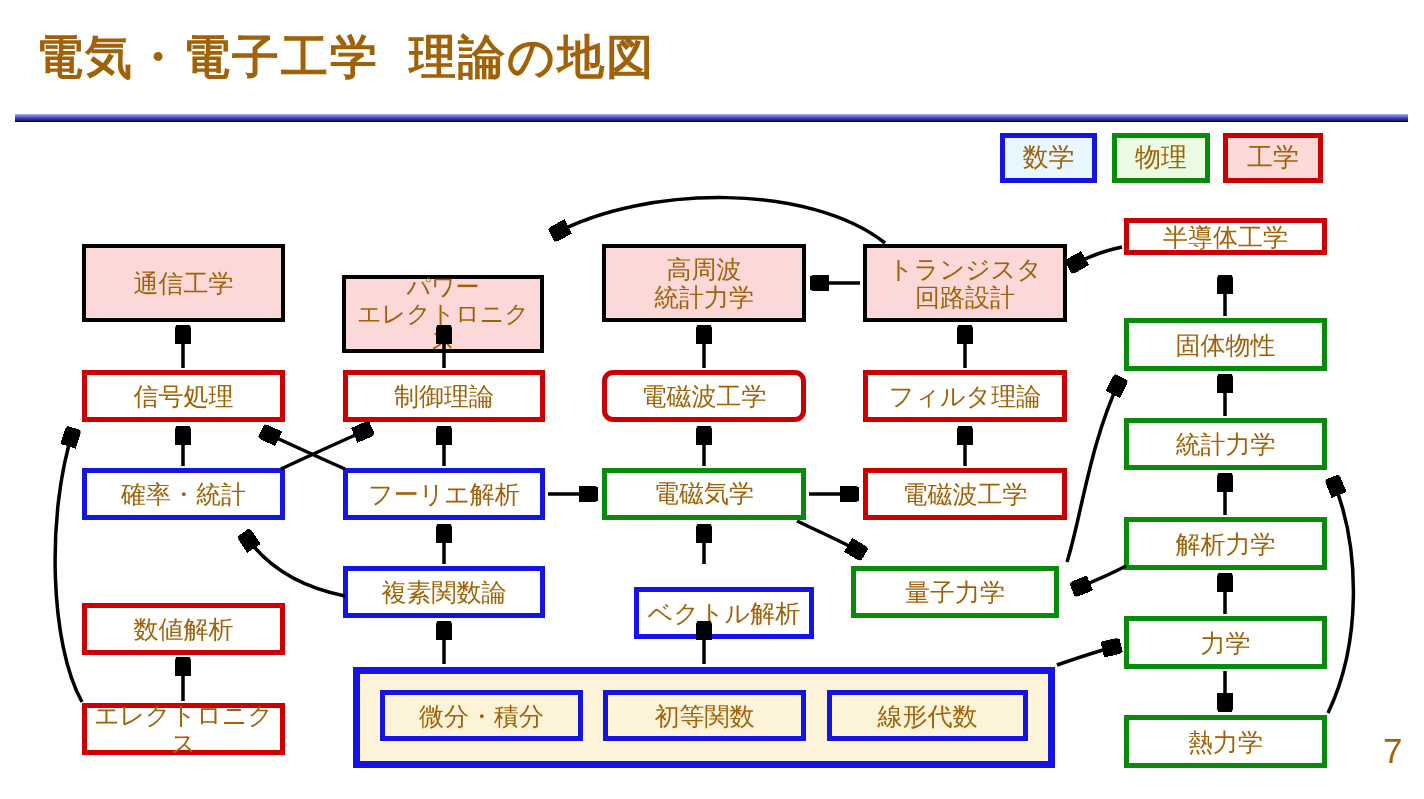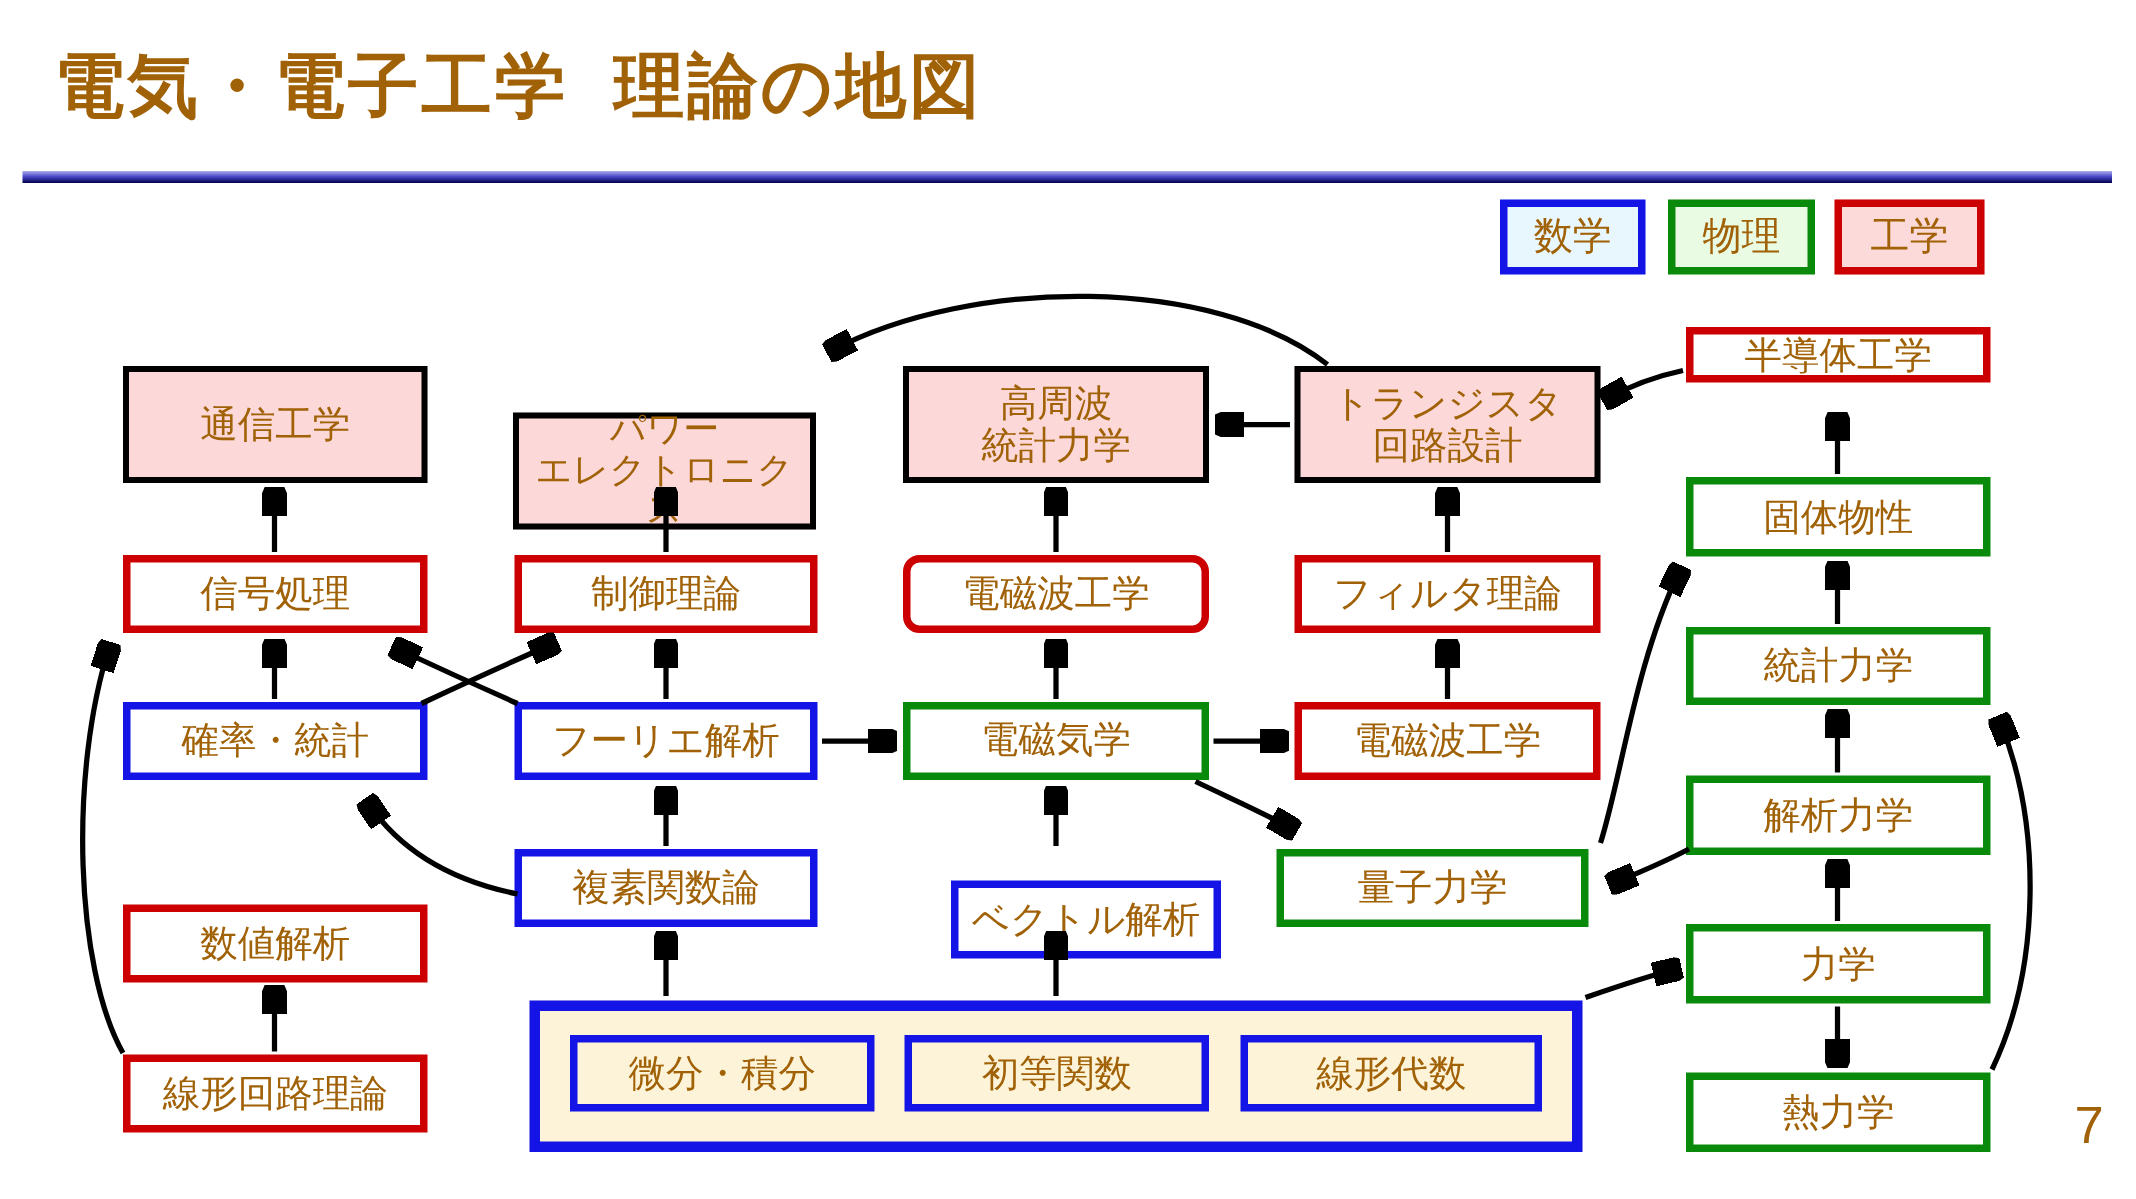--- a/index.html
+++ b/index.html
@@ -56,21 +56,21 @@
   <div class="node goal" style="left:863px;top:244px;width:204px;height:78px;">トランジスタ
 回路設計</div>
 
   <div class="node eng" style="left:1124px;top:218px;width:203px;height:37px;">半導体工学</div>
   <div class="node eng" style="left:82px;top:370px;width:203px;height:52px;">信号処理</div>
   <div class="node eng" style="left:343px;top:370px;width:202px;height:52px;">制御理論</div>
   <div class="node eng" style="left:602px;top:370px;width:204px;height:52px;border-radius:11px;">電磁波工学</div>
   <div class="node eng" style="left:863px;top:370px;width:204px;height:52px;">フィルタ理論</div>
   <div class="node eng" style="left:863px;top:468px;width:204px;height:52px;">電磁波工学</div>
   <div class="node eng" style="left:82px;top:603px;width:203px;height:52px;">数値解析</div>
-  <div class="node eng" style="left:82px;top:703px;width:203px;height:52px;">線形回路理論</div>
+  <div class="node eng" style="left:82px;top:703px;width:203px;height:52px;">エレクトロニクス</div>
 
   <div class="node phys" style="left:1124px;top:318px;width:203px;height:53px;">固体物性</div>
   <div class="node phys" style="left:602px;top:468px;width:204px;height:52px;font-family:Liberation Serif, serif;">電磁気学</div>
   <div class="node phys" style="left:1124px;top:418px;width:203px;height:52px;">統計力学</div>
   <div class="node phys" style="left:1124px;top:517px;width:203px;height:53px;">解析力学</div>
   <div class="node phys" style="left:851px;top:566px;width:208px;height:52px;">量子力学</div>
   <div class="node phys" style="left:1124px;top:616px;width:203px;height:53px;">力学</div>
   <div class="node phys" style="left:1124px;top:715px;width:203px;height:53px;">熱力学</div>
 
   <div class="node math" style="left:82px;top:468px;width:203px;height:52px;">確率・統計</div>

